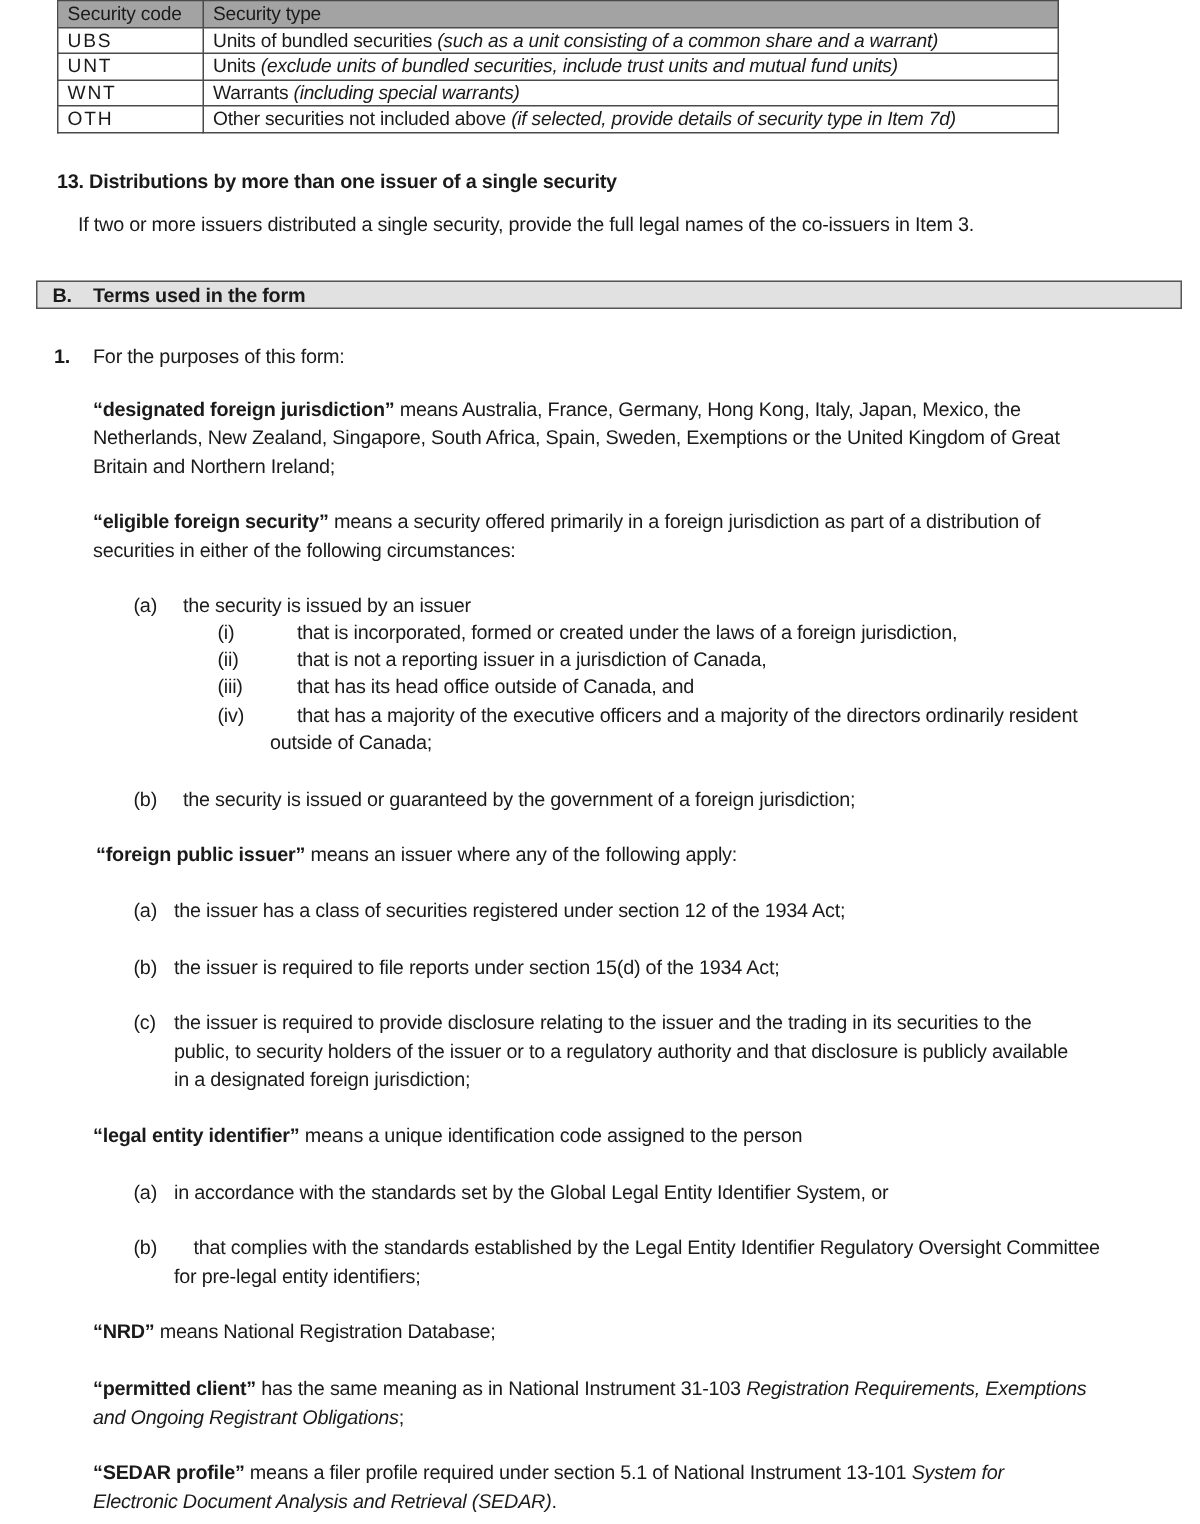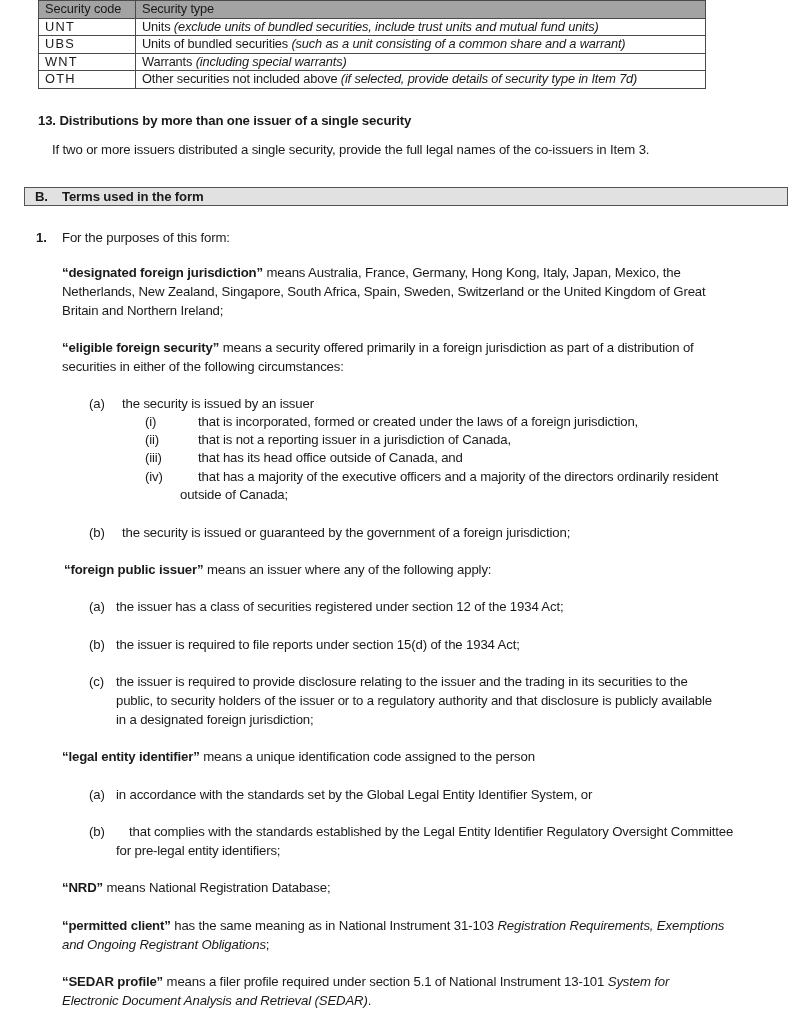--- a/index.html
+++ b/index.html
@@ -34,26 +34,26 @@
 </head>
 <body>
 
 <table class="sec">
   <tbody>
       <tr class="hdr">
     <td class="code">Security code</td>
     <td>Security type</td>
   </tr>
   <tr>
+    <td class="code">UBS</td>
+    <td><span>Units of bundled securities </span><span class="i">(such as a unit consisting of a common share and a warrant)</span></td>
+  </tr>
+  <tr>
     <td class="code">UNT</td>
     <td><span>Units </span><span class="i">(exclude units of bundled securities, include trust units and mutual fund units)</span></td>
-  </tr>
-  <tr>
-    <td class="code">UBS</td>
-    <td><span>Units of bundled securities </span><span class="i">(such as a unit consisting of a common share and a warrant)</span></td>
   </tr>
   <tr>
     <td class="code">WNT</td>
     <td><span>Warrants </span><span class="i">(including special warrants)</span></td>
   </tr>
   <tr>
     <td class="code">OTH</td>
     <td><span>Other securities not included above </span><span class="i">(if selected, provide details of security type in Item 7d)</span></td>
   </tr>
 </tbody>
@@ -66,21 +66,21 @@
   <span style="left:10px;">B.</span>
   <span style="left:37px;">Terms used in the form</span>
 </div>
 
 <div class="abs b" style="left:36px; top:230px;">1.</div>
 <div class="abs" style="left:62px; top:230px;">For the purposes of this form:</div>
 
 <div class="abs" style="left:62px; top:265px;">
   <span class="b">“designated foreign jurisdiction”</span><span> means Australia, France, Germany, Hong Kong, Italy, Japan, Mexico, the</span>
 </div>
-<div class="abs" style="left:62px; top:284px;">Netherlands, New Zealand, Singapore, South Africa, Spain, Sweden, Switzerland or the United Kingdom of Great</div>
+<div class="abs" style="left:62px; top:284px;">Netherlands, New Zealand, Singapore, South Africa, Spain, Sweden, Exemptions or the United Kingdom of Great</div>
 <div class="abs" style="left:62px; top:303px;">Britain and Northern Ireland;</div>
 
 <div class="abs" style="left:62px; top:340px;">
   <span class="b">“eligible foreign security”</span><span> means a security offered primarily in a foreign jurisdiction as part of a distribution of</span>
 </div>
 <div class="abs" style="left:62px; top:359px;">securities in either of the following circumstances:</div>
 
 <div class="abs" style="left:89px; top:396px;">(a)</div>
 <div class="abs" style="left:122px; top:396px;">the security is issued by an issuer</div>
 

